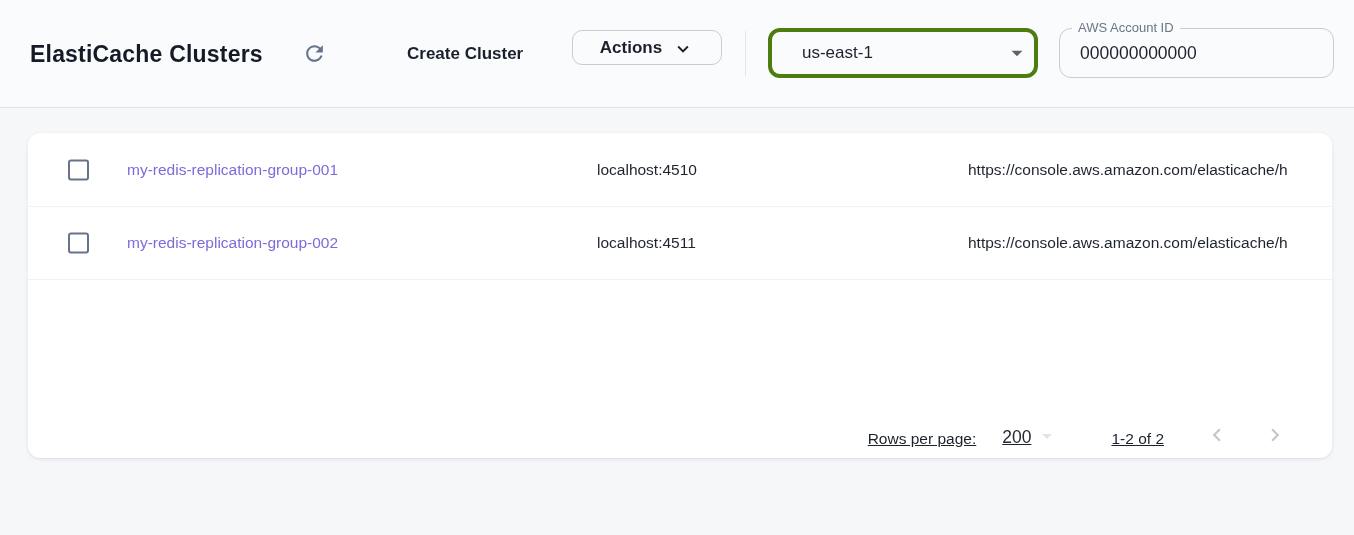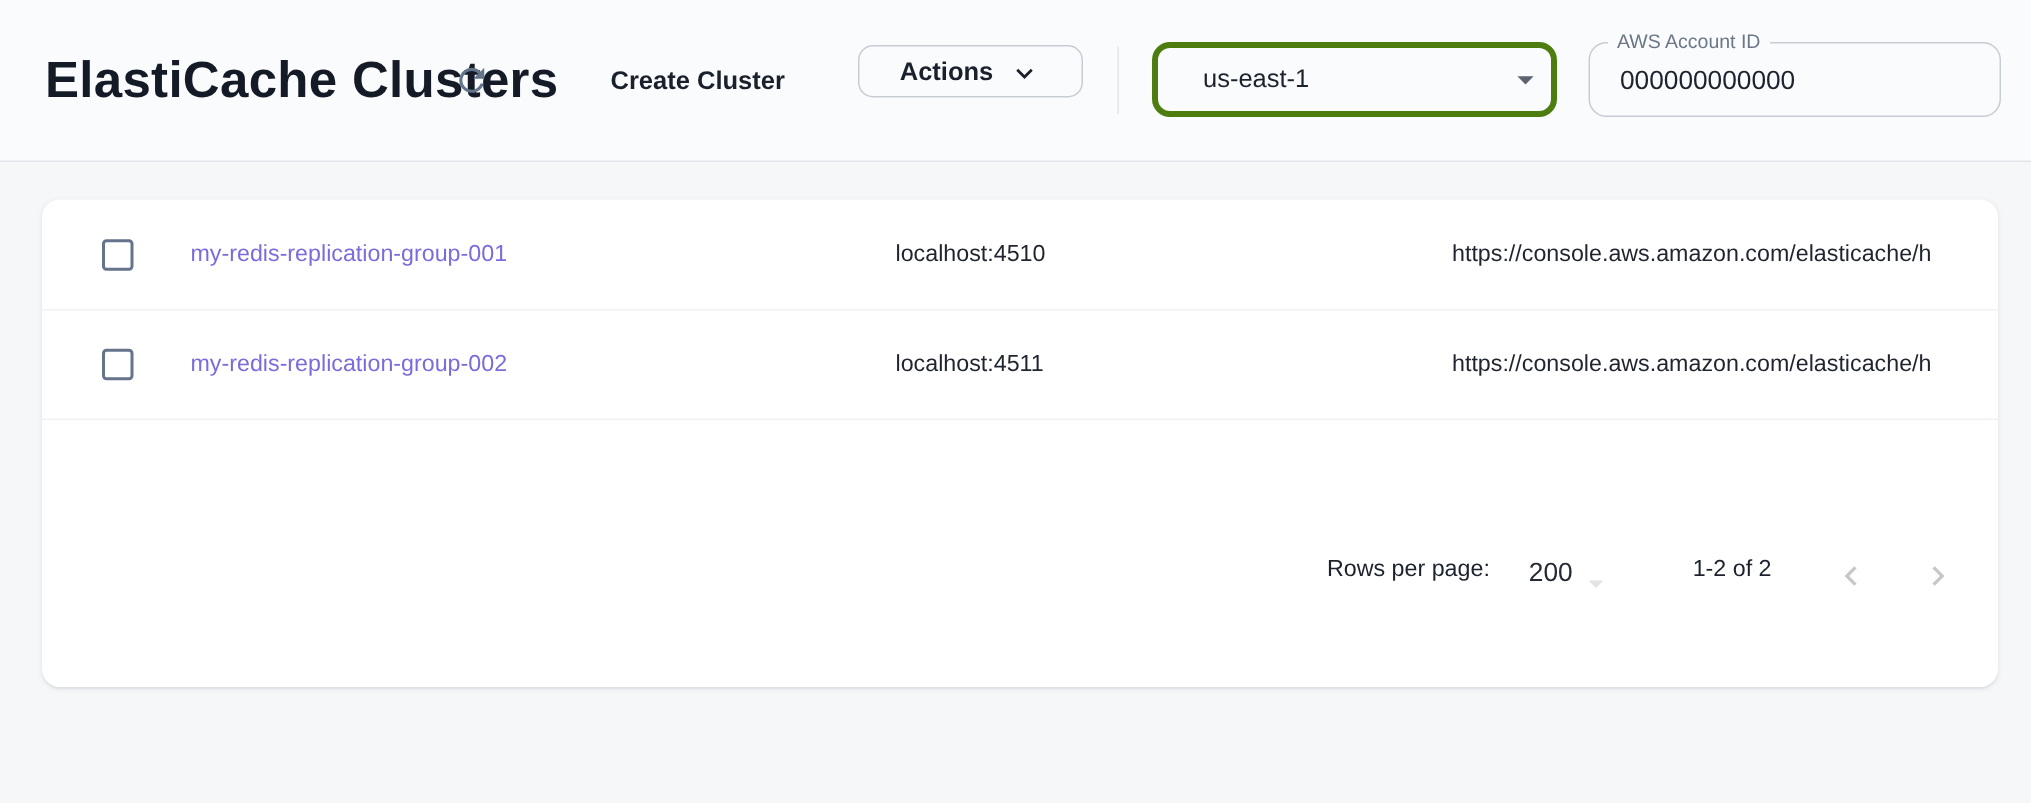--- a/index.html
+++ b/index.html
@@ -12,21 +12,21 @@
     color:#1c222e;
   }
   
   .topbar{
     position:absolute; top:0; left:0; width:1354px; height:108px;
     background:#fafbfc; border-bottom:1px solid #e2e5e9;
   }
   .topbar > *{ position:absolute; }
   .page-title{
     left:30px; top:50%; transform:translateY(-50%);
-    font-size:34px; font-weight:bold; color:#151b26; letter-spacing:.2px;
+    font-size:23px; font-weight:bold; color:#151b26; letter-spacing:.2px;
   }
   .refresh-btn{
     left:300px; top:50%; transform:translateY(-50%);
     width:28px; height:28px; display:flex; align-items:center; justify-content:center;
     cursor:pointer; background:none; border:none;
   }
   .text-btn{
     left:407px; top:50%; transform:translateY(-50%);
     font-size:17px; font-weight:bold; color:#1b212c;
     background:none; border:none; cursor:pointer;
@@ -80,22 +80,22 @@
   .col-sep{ width:3px; height:21px; background:#e7eaee; border-radius:2px; }
   .sep-1{ left:85px; } .sep-2{ left:557px; } .sep-3{ left:927px; }
   .th{ font-size:15.5px; font-weight:bold; color:#14181f; }
   .th-1{ left:107px; } .th-2{ left:578px; } .th-3{ left:949px; }
   .td{ font-size:15.5px; color:#1f242e; }
   .td-1{ left:99px; } .td-2{ left:569px; } .td-3{ left:940px; max-width:364px; overflow:hidden; }
   a.cluster-link{ color:#7a6cdb; text-decoration:none; cursor:pointer; }
   
   .pagination{
     position:absolute; left:0; right:0; bottom:0; height:87px;
-    display:flex; align-items:flex-start; justify-content:flex-end;
-    padding-right:27px; padding-bottom:10px;
+    display:flex; align-items:flex-end; justify-content:flex-end;
+    padding-right:44px; padding-bottom:10px;text-decoration:underline;
   }
   .pg-label{ font-size:15.5px; color:#1c222c; }
   .pg-size{ font-size:17.5px; color:#252a33; margin-left:26px; cursor:pointer; }
   .pg-size-arrow{ margin-left:4px; margin-top:6px; cursor:pointer; }
   .pg-range{ font-size:15.5px; color:#1c222c; margin-left:52px; }
   .pg-nav{ background:none; border:none; cursor:default; margin-left:40px; width:26px; height:26px; display:flex; align-items:center; justify-content:center; }
   .pg-nav.next{ margin-left:32px; }
 </style>
 </head>
 <body>

